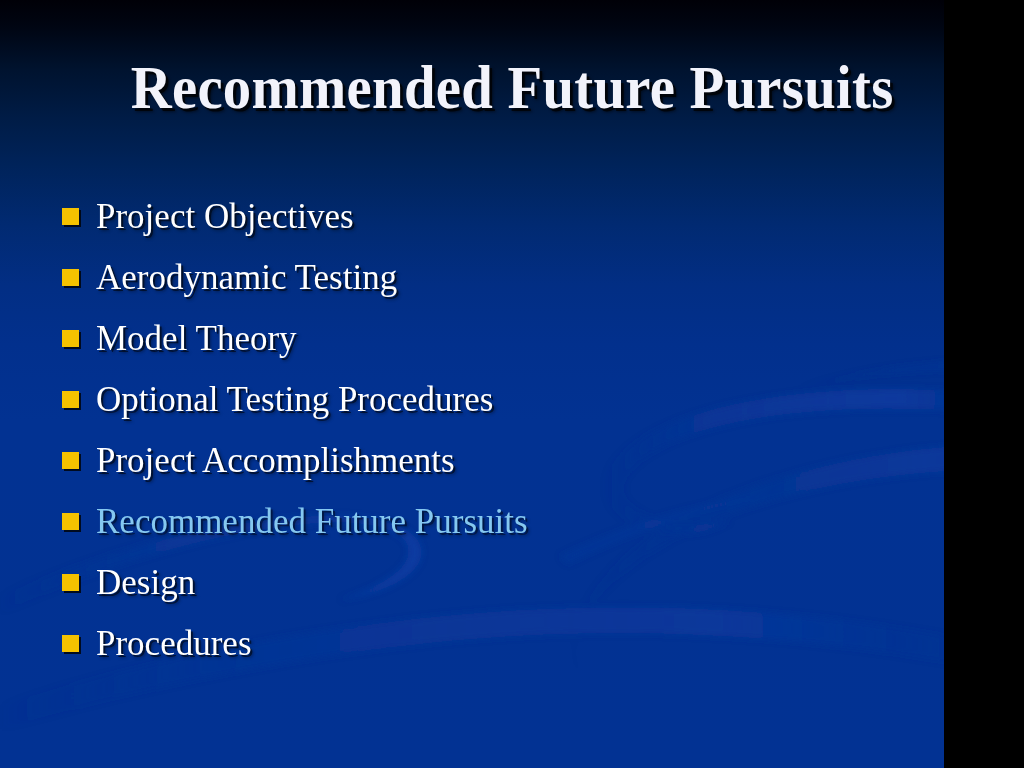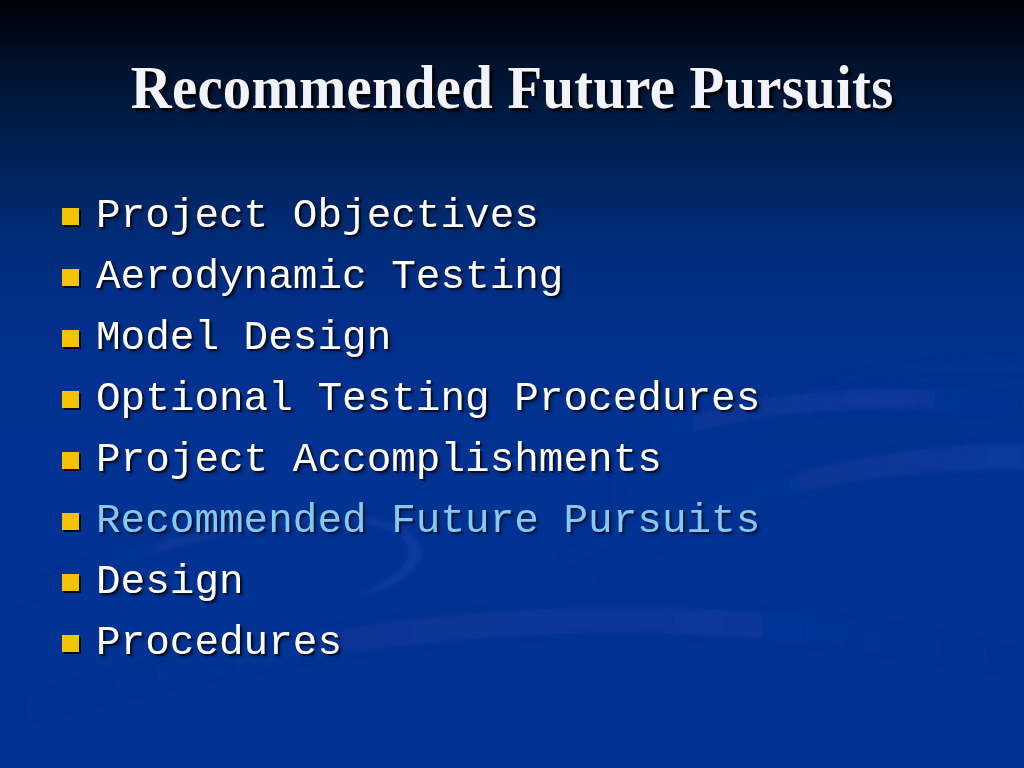--- a/index.html
+++ b/index.html
@@ -4,21 +4,21 @@
 <title>Recommended Future Pursuits</title>
 <style>
   html, body {
     margin: 0;
     padding: 0;
     background: #000000;
   }
 
   #slide {
     position: relative;
-    width: 1024px;
+    width: 944px;
     height: 768px;
     overflow: hidden;
     font-family: "Liberation Serif", "DejaVu Serif", serif;
     
     background: linear-gradient(
         to bottom,
         #000007 0px,
         #000512 26px,
         #00132f 70px,
         #001c46 118px,
@@ -87,22 +87,22 @@
     flex: 0 0 auto;
     width: 17px;
     height: 17px;
     margin-right: 17px;
     background: #f5c200;
     box-shadow: 2px 2px 0 rgba(0,0,0,0.78);
   }
 
   .bullet-text {
     flex: 1 1 auto;
-    font-family: Liberation Mono, monospace;
-    font-size: 41px;
+    font-family: Liberation Serif, serif;
+    font-size: 35px;
     line-height: 1;
     color: #ffffff;
     white-space: nowrap;
     text-shadow:
        2px 2px 0 rgba(0,0,0,0.55),
        3px 3px 3px rgba(0,0,0,0.35);
   }
 
   .bullet-text.highlight {
     color: #85c8f0;
@@ -184,21 +184,21 @@
       <span class="bullet-text">Project Objectives</span>
     </li>
 
     <li class="bullet-row">
       <span class="bullet-marker"></span>
       <span class="bullet-text">Aerodynamic Testing</span>
     </li>
 
     <li class="bullet-row">
       <span class="bullet-marker"></span>
-      <span class="bullet-text">Model Design</span>
+      <span class="bullet-text">Model Theory</span>
     </li>
 
     <li class="bullet-row">
       <span class="bullet-marker"></span>
       <span class="bullet-text">Optional Testing Procedures</span>
     </li>
 
     <li class="bullet-row">
       <span class="bullet-marker"></span>
       <span class="bullet-text">Project Accomplishments</span>

